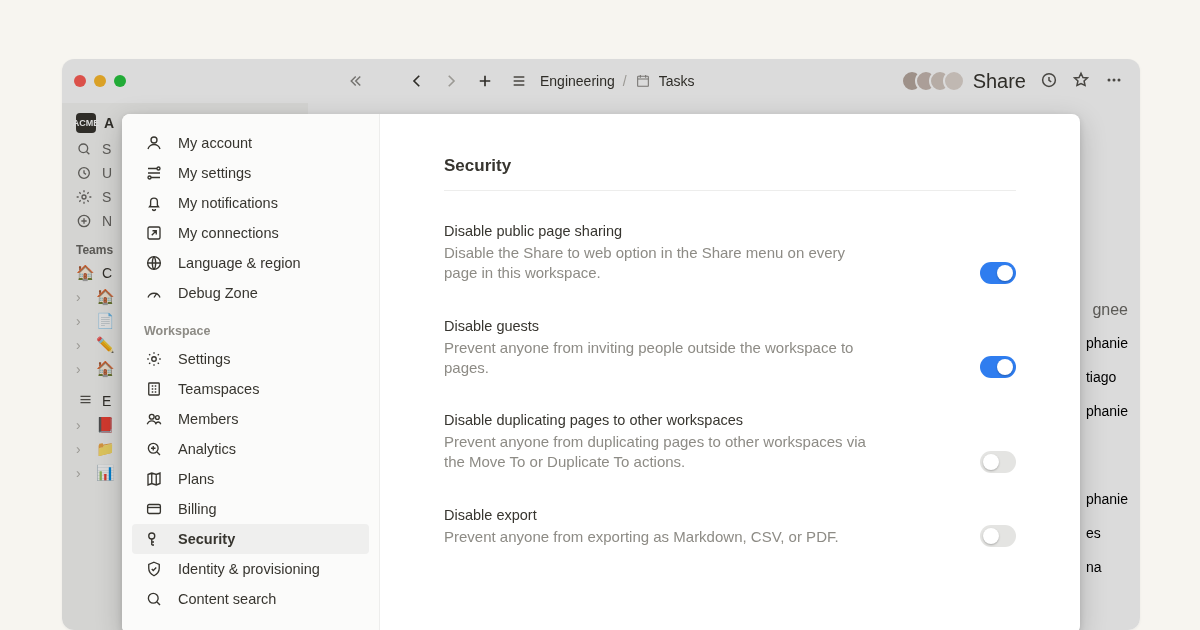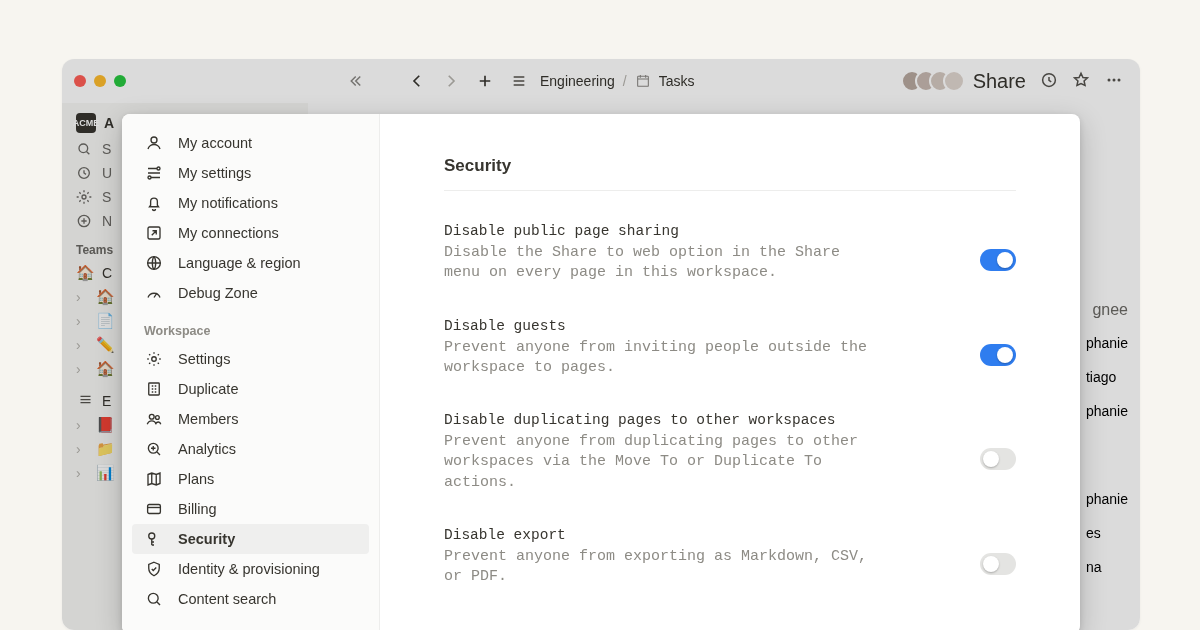--- a/index.html
+++ b/index.html
@@ -114,24 +114,23 @@
     padding: 42px 64px;
     color:#37352f;
   }
   .m-title {
     font-size:17px; font-weight:600;
     padding-bottom: 14px;
     border-bottom: 1px solid #ededec;
     margin-bottom: 18px;
   }
   .opt {
-    display:flex; align-items:center; justify-content:space-between;
+    display:flex; align-items:flex-end; justify-content:space-between;
     padding: 14px 0 20px;
     gap: 28px;
-    font-family: Liberation Mono, monospace;
   }
   .opt-t { font-size:14.5px; color:#37352f; margin-bottom:4px;}
   .opt-d { font-size:15px; color:#8d8b85; max-width:430px; line-height:1.35;}
   .toggle {
     width: 36px; height: 22px; border-radius: 12px; position:relative;
     flex-shrink:0; margin-top: 14px;
   }
   .toggle::after {
     content:""; position:absolute; width:16px; height:16px; background:#fff; border-radius:50%;
     top:3px; transition: none;
@@ -373,21 +372,21 @@
           </span>
         <span>Settings</span>
       </div>
       <div class="ms-row">
         <span class="ic">
             <svg viewBox="0 0 24 24" fill="none" stroke-width="1.8">
               <rect x="5" y="4" width="14" height="16" rx="1"></rect>
               <path d="M9 8h2M13 8h2M9 12h2M13 12h2M9 16h2M13 16h2"></path>
             </svg>
           </span>
-        <span>Duplicate</span>
+        <span>Teamspaces</span>
       </div>
       <div class="ms-row">
         <span class="ic">
             <svg viewBox="0 0 24 24" fill="none" stroke-width="1.8">
               <circle cx="9" cy="9" r="3.2"></circle>
               <circle cx="16.5" cy="10" r="2.5"></circle>
               <path d="M3 19c1-3 4-4.5 6-4.5s5 1.5 6 4.5M14 19c.5-2 2.5-3 4-3s2.5 1 3 3"></path>
             </svg>
           </span>
         <span>Members</span>

